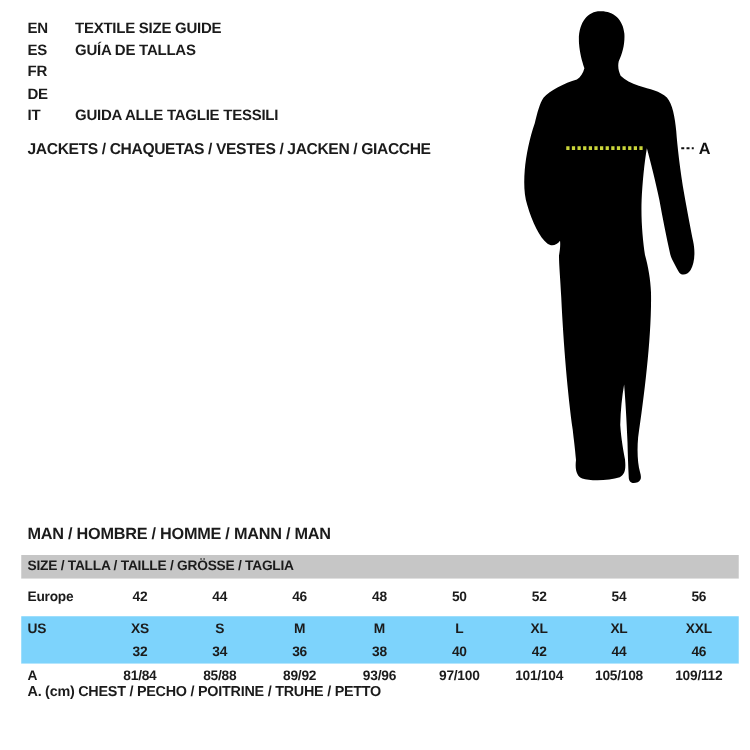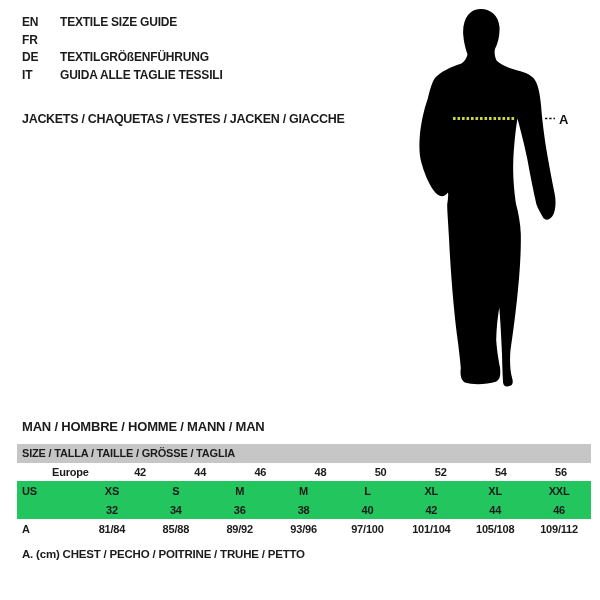--- a/index.html
+++ b/index.html
@@ -18,43 +18,46 @@
   
   .figure{position:absolute;left:402px;top:6px;width:175px;height:384px;}
   
   .section-title{position:absolute;left:22px;top:419px;font-size:13px;font-weight:700;letter-spacing:-0.2px;}
   
   .size-table{position:absolute;left:17px;top:444px;width:574px;}
   .t-header{height:19px;line-height:19px;background:#c6c6c6;font-size:11px;font-weight:700;padding-left:5px;letter-spacing:-0.2px;}
   .trow{display:grid;grid-template-columns:63px repeat(8,1fr);align-items:center;font-size:11px;font-weight:700;letter-spacing:-0.2px;}
   .trow .tlabel{padding-left:5px;text-align:left;}
   .trow .tval{text-align:center;}
-  .row-h18{height:18px;margin-left:30px;}
+  .row-h18{height:30px;}
   .row-h19{height:19px;}
   .row-white{background:#ffffff;}
-  .row-gray{background:#22c55e;}
+  .row-gray{background:#7dd3fc;}
   
   .footnote{position:absolute;left:22px;top:548px;font-size:11.5px;font-weight:700;letter-spacing:-0.2px;}
 </style>
 </head>
 <body>
 
 <div id="canvas">
 
   <div class="lang-list">
     <div class="lang-row">
       <span class="lang-code">EN</span>
       <span class="lang-label">TEXTILE SIZE GUIDE</span>
     </div>
     <div class="lang-row">
+      <span class="lang-code">ES</span>
+      <span class="lang-label">GUÍA DE TALLAS</span>
+    </div>
+    <div class="lang-row">
       <span class="lang-code">FR</span>
     </div>
     <div class="lang-row">
       <span class="lang-code">DE</span>
-      <span class="lang-label">TEXTILGRÖßENFÜHRUNG</span>
     </div>
     <div class="lang-row">
       <span class="lang-code">IT</span>
       <span class="lang-label">GUIDA ALLE TAGLIE TESSILI</span>
     </div>
   </div>
 
   <div class="categories">
     <div class="category-line">JACKETS / CHAQUETAS / VESTES / JACKEN / GIACCHE</div>
   </div>

